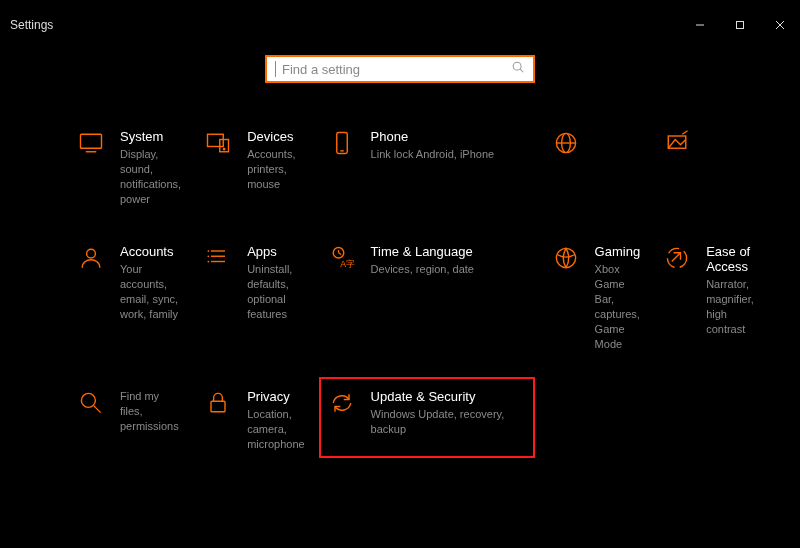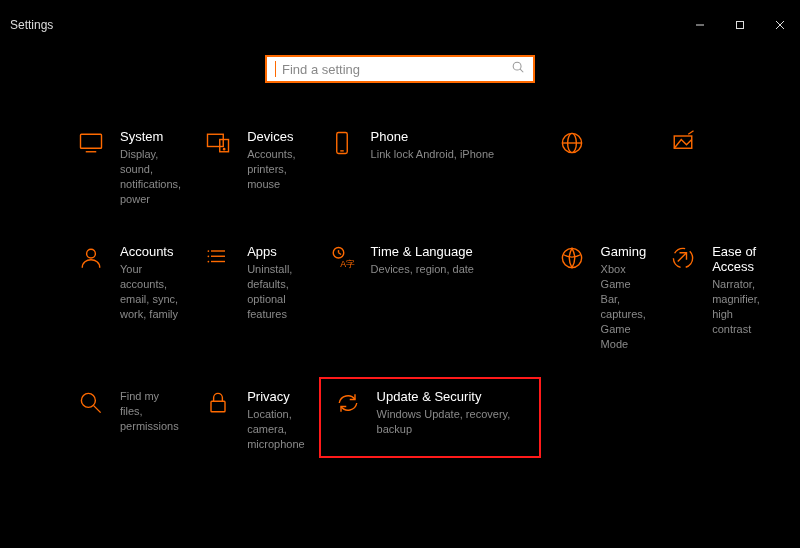--- a/index.html
+++ b/index.html
@@ -78,21 +78,21 @@
     row-gap: 26px;
   }
   .tile {
     display: flex;
     align-items: flex-start;
     gap: 14px;
     padding: 6px 6px 6px 6px;
   }
   .tile.highlight {
     border: 2px solid #ff1a1a;
-    padding: 10px 6px 14px 12px;
+    padding: 10px 6px 14px 6px;
     margin: -6px 0 0 -2px;
     width: 200px;
   }
   .icon {
     width: 30px;
     height: 30px;
     flex-shrink: 0;
     display: flex;
     align-items: flex-start;
     justify-content: center;

